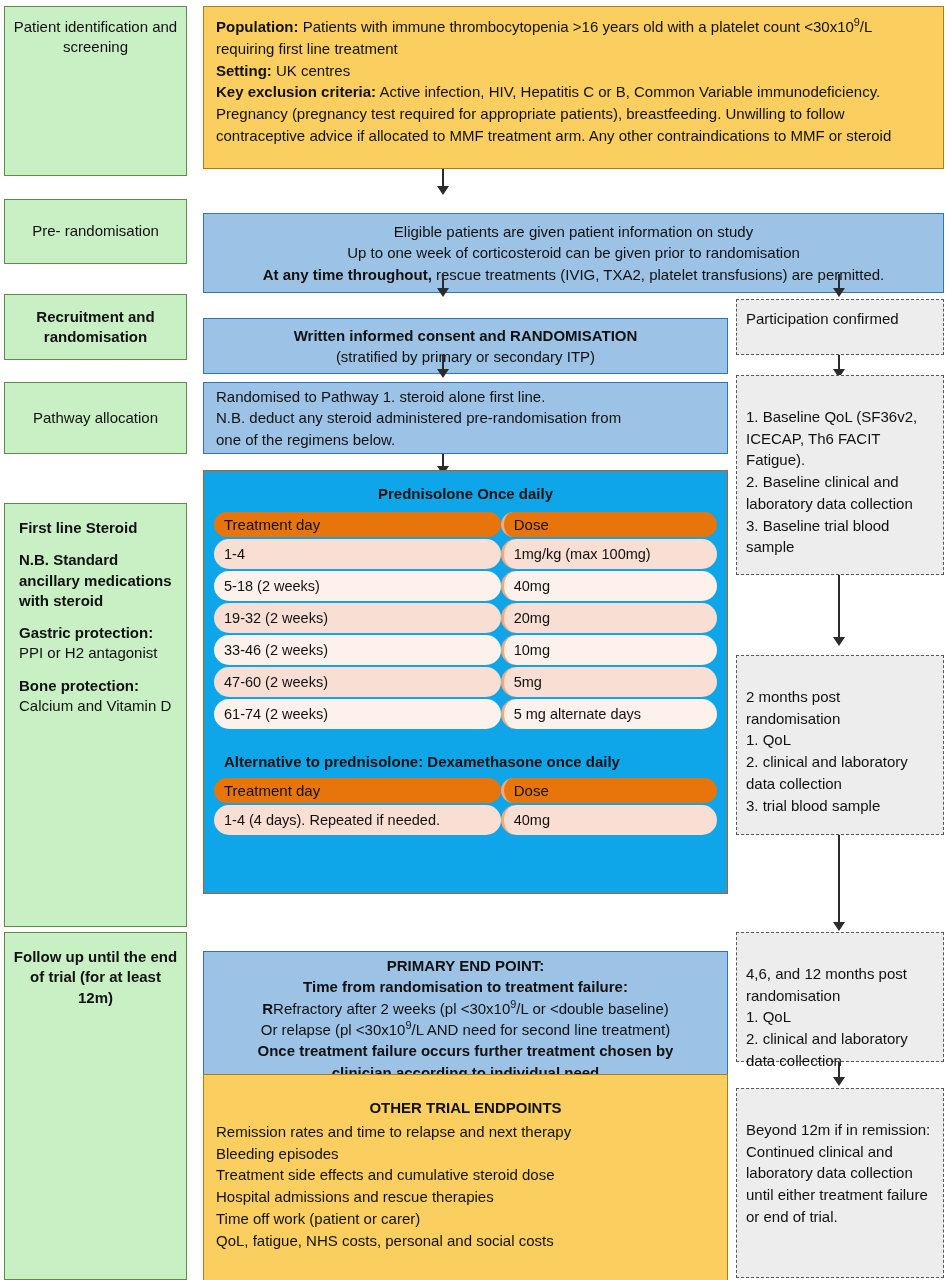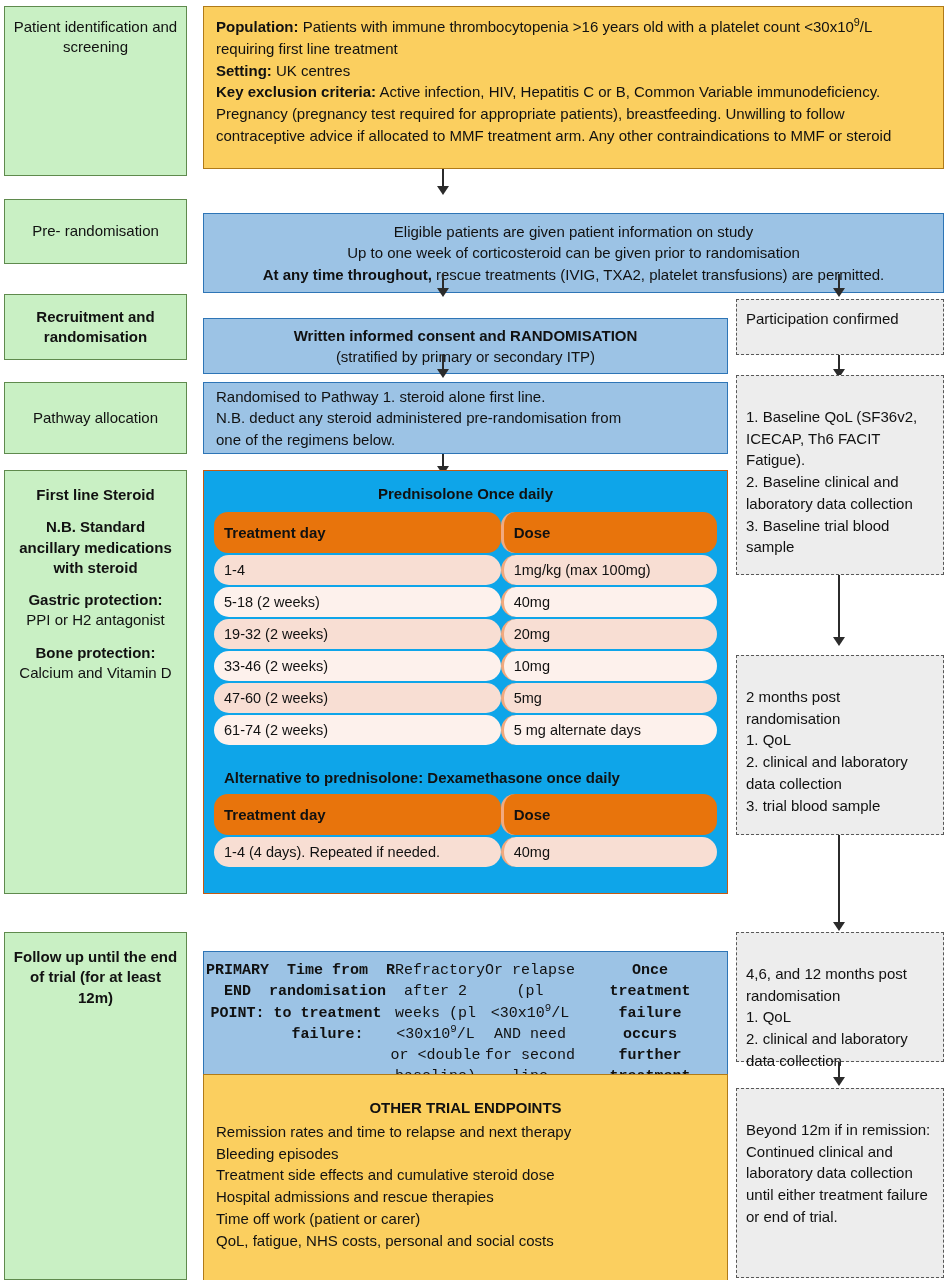--- a/index.html
+++ b/index.html
@@ -24,21 +24,21 @@
     border: 1.5px solid #5f8a4d;
     display: flex;
     align-items: flex-start;
     justify-content: center;
     text-align: center;
     padding: 10px 8px;
     font-size: 15px;
     line-height: 1.35;
   }
   .green.mid { align-items: center; }
-  .green.leftal { text-align: center; justify-content: flex-start; }
+  .green.leftal { text-align: left; justify-content: flex-start; margin-top: 33px; }
 
   
   .yellow {
     background: #fbcf5f;
     border: 1.5px solid #b07a18;
     padding: 9px 12px;
     font-size: 15px;
     line-height: 1.45;
   }
 
@@ -72,23 +72,23 @@
 
   table.dose {
     width: 100%;
     border-collapse: separate;
     border-spacing: 0 2px;
     font-size: 14.5px;
   }
   table.dose th {
     background: #e8740c;
     color: #111;
-    font-weight: bold;
+    font-weight: normal;
     text-align: left;
-    padding: 12px 10px;
+    padding: 4px 10px;
     font-size: 15px;
     border-radius: 14px;
   }
   table.dose th.c1 { width: 57%; }
   table.dose td {
     padding: 7px 10px;
     text-align: left;
     border-radius: 15px;
   }
   table.dose tr.odd td { background: #f8ded3; }
@@ -280,21 +280,21 @@
 3. trial blood sample</span>
   </div>
 
   <div class="vline" style="left:838px; top:835px; height:90px;"></div>
   <div class="arrowhead" style="left:833px; top:922px;"></div>
 
   <div class="box green" style="left:4px; top:932px; width:183px; height:348px; padding-top:14px;">
     <span class="b">Follow up until the end of trial (for at least 12m)</span>
   </div>
 
-  <div class="box blue ctr" style="left:203px; top:932px; width:525px; height:136px; display:flex; flex-direction:row; justify-content:center;font-family:Liberation Mono, monospace;">
+  <div class="box blue ctr" style="left:203px; top:932px; width:525px; height:136px; display:flex; flex-direction:column; justify-content:center;">
     <div class="b">PRIMARY END POINT:</div>
     <div class="b">Time from randomisation to treatment failure:</div>
     <div>
       <span class="b">R</span><span>Refractory after 2 weeks (pl &lt;30x10</span><span class="sup">9</span><span>/L or &lt;double baseline)</span>
     </div>
     <div>
       <span>Or relapse (pl &lt;30x10</span><span class="sup">9</span><span>/L  AND need for second line treatment)</span>
     </div>
     <div class="sp"></div>
     <div class="b" style="padding:0 30px;">Once treatment failure occurs further treatment chosen by clinician according to individual need</div>

